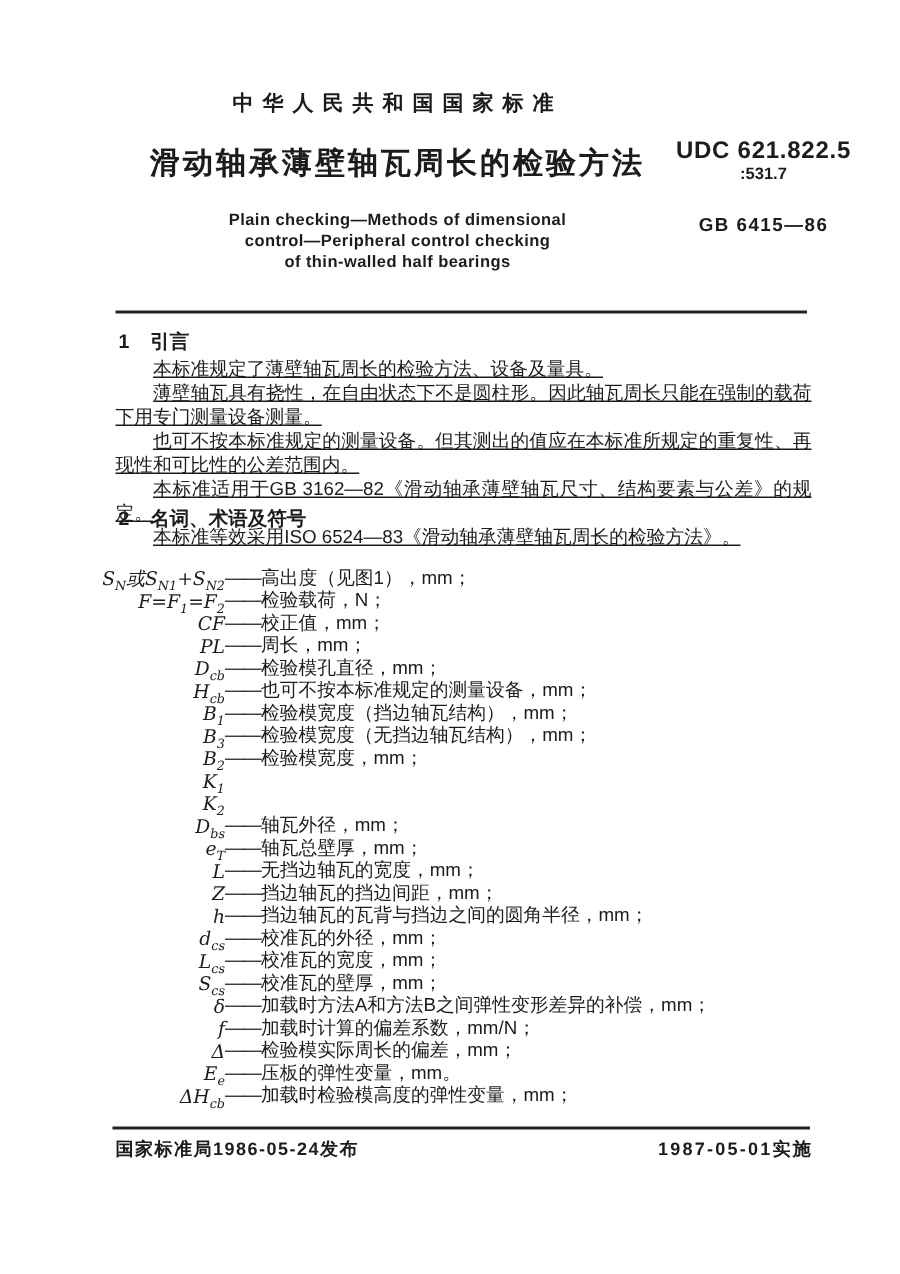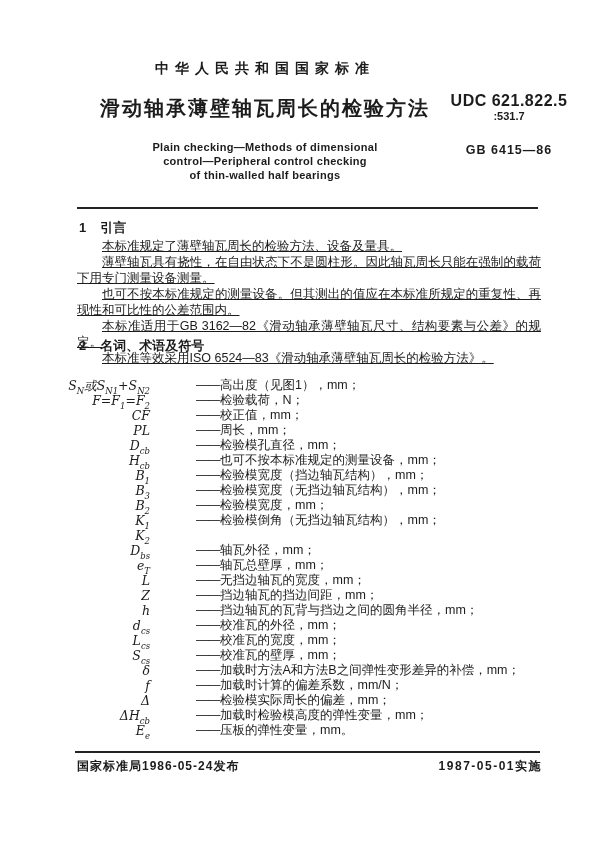--- a/index.html
+++ b/index.html
@@ -24,21 +24,21 @@
   .rule-top { top: 207px; left: 77px; width: 461px; }
   .rule-footer { top: 751px; left: 75px; width: 465px; }
   .section-heading { position: absolute; left: 79px; font-size: 13px; font-weight: bold; }
   .sec1 { top: 219px; }
   .sec2 { top: 337px; }
   .sec-num { margin-right: 14px; }
   .intro-paragraphs { position: absolute; left: 77px; top: 238px; width: 464px;
     font-size: 12.5px; line-height: 16px; }
   .para { margin: 0; text-indent: 2em; text-align: justify; text-decoration: underline; }
   .terms-list { position: absolute; left: 57px; top: 378px; width: 486px; font-size: 12.5px; }
-  .term-row { display: flex; align-items: center; height: 15px; line-height: 15px; white-space: nowrap; gap: 46px; }
+  .term-row { display: flex; align-items: center; height: 15px; line-height: 15px; white-space: nowrap; }
   .term-symbol { flex: none; min-width: 93px; text-align: right;
     font-family: "DejaVu Serif", serif; font-style: italic; }
   .term-symbol sub { font-size: 8.5px; line-height: 0; }
   .term-rest { flex: 1; }
   .term-dash { letter-spacing: -0.5px; }
   .footer-left { position: absolute; left: 77px; top: 758px; font-size: 12px; font-weight: bold; letter-spacing: 1px; }
   .footer-right { position: absolute; right: 58px; top: 758px; font-size: 12px; font-weight: bold; letter-spacing: 1.5px; }
 </style>
 </head>
 <body>
@@ -111,21 +111,20 @@
       <div class="term-row">
         <span class="term-symbol">B<sub>3</sub></span>
         <span class="term-rest"><span class="term-dash">——</span><span class="term-def">检验模宽度（无挡边轴瓦结构），mm；</span></span>
       </div>
       <div class="term-row">
         <span class="term-symbol">B<sub>2</sub></span>
         <span class="term-rest"><span class="term-dash">——</span><span class="term-def">检验模宽度，mm；</span></span>
       </div>
       <div class="term-row">
         <span class="term-symbol">K<sub>1</sub></span>
-        <span class="term-rest"><span class="term-dash">——</span><span class="term-def">检验模倒角（无挡边轴瓦结构），mm；</span></span>
       </div>
       <div class="term-row">
         <span class="term-symbol">K<sub>2</sub></span>
       </div>
       <div class="term-row">
         <span class="term-symbol">D<sub>bs</sub></span>
         <span class="term-rest"><span class="term-dash">——</span><span class="term-def">轴瓦外径，mm；</span></span>
       </div>
       <div class="term-row">
         <span class="term-symbol">e<sub>T</sub></span>
@@ -161,26 +160,26 @@
       </div>
       <div class="term-row">
         <span class="term-symbol">f</span>
         <span class="term-rest"><span class="term-dash">——</span><span class="term-def">加载时计算的偏差系数，mm/N；</span></span>
       </div>
       <div class="term-row">
         <span class="term-symbol">Δ</span>
         <span class="term-rest"><span class="term-dash">——</span><span class="term-def">检验模实际周长的偏差，mm；</span></span>
       </div>
       <div class="term-row">
+        <span class="term-symbol">E<sub>e</sub></span>
+        <span class="term-rest"><span class="term-dash">——</span><span class="term-def">压板的弹性变量，mm。</span></span>
+      </div>
+      <div class="term-row">
         <span class="term-symbol">ΔH<sub>cb</sub></span>
         <span class="term-rest"><span class="term-dash">——</span><span class="term-def">加载时检验模高度的弹性变量，mm；</span></span>
-      </div>
-      <div class="term-row">
-        <span class="term-symbol">E<sub>e</sub></span>
-        <span class="term-rest"><span class="term-dash">——</span><span class="term-def">压板的弹性变量，mm。</span></span>
       </div>
     </div>
 
   <div class="rule rule-footer"></div>
 
   <div class="footer-left">国家标准局1986-05-24发布</div>
   <div class="footer-right">1987-05-01实施</div>
 
 </div>
 

